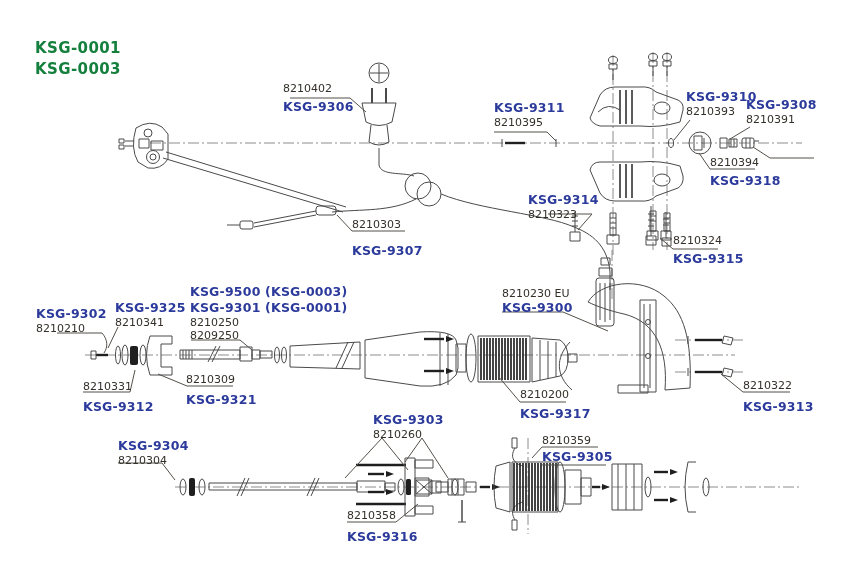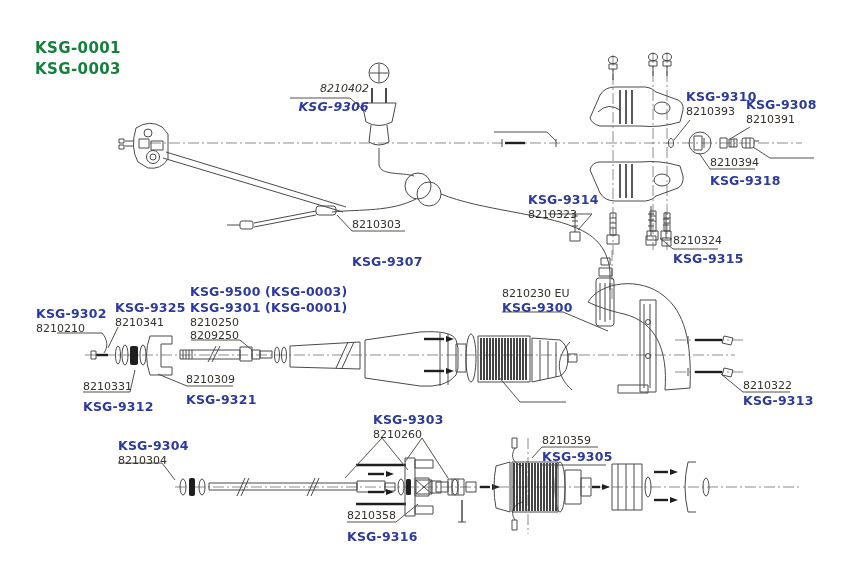--- a/index.html
+++ b/index.html
@@ -18,21 +18,21 @@
   .art .fins{stroke:#242424;stroke-width:1.7;}
   .art .cl{stroke:#6e6e6e;stroke-width:0.8;stroke-dasharray:11 3 2 3;}
   .art .ldr{stroke:#55504a;stroke-width:1;}
   .art .arrow{fill:#1f1f1f;stroke:none;}
   .title{position:absolute;left:35px;top:38px;color:#15803d;font-size:15px;font-weight:600;
          letter-spacing:0.4px;line-height:21px;}
   .label{position:absolute;white-space:nowrap;line-height:1;}
   .num{display:block;font-size:11px;color:var(--part-black);line-height:13px;}
   .ref{display:block;font-size:12.5px;font-weight:bold;color:var(--ref-blue);line-height:16px;letter-spacing:0.2px;}
   .al-r{text-align:left;}
-  .al-c{text-align:right;font-style:italic;}
+  .al-c{text-align:left;}
 </style>
 </head>
 <body>
 
 <div id="stage">
 
   <svg class="art" width="850" height="567" viewBox="0 0 850 567">
 
     <g>
       <path class="cl" d="M150 143 H802"></path>
@@ -287,20 +287,24 @@
   <div class="title">
     <div>KSG-0001</div>
     <div>KSG-0003</div>
   </div>
 
   <div class="label al-c" style="left:283px;top:82px;width:86px">
     <span class="num">8210402</span>
     <span class="ref" style="margin-top:4px">KSG-9306</span>
   </div>
 
+  <div class="label" style="left:494px;top:100px">
+    <span class="ref">KSG-9311</span>
+    <span class="num">8210395</span>
+  </div>
 
   <div class="label" style="left:686px;top:89px">
     <span class="ref">KSG-9310</span>
     <span class="num">8210393</span>
   </div>
 
   <div class="label" style="left:746px;top:97px">
     <span class="ref">KSG-9308</span>
     <span class="num">8210391</span>
   </div>
@@ -316,21 +320,21 @@
     <span class="num">8210323</span>
   </div>
 
   <div class="label" style="left:673px;top:234px">
     <span class="num">8210324</span>
     <span class="ref" style="margin-top:4px">KSG-9315</span>
   </div>
 
   <div class="label" style="left:352px;top:218px">
     <span class="num">8210303</span>
-    <span class="ref" style="margin-top:23px">KSG-9307</span>
+    <span class="ref" style="margin-top:12px">KSG-9307</span>
   </div>
 
   <div class="label" style="left:502px;top:287px">
     <span class="num">8210230 EU</span>
     <span class="ref">KSG-9300</span>
   </div>
 
   <div class="label al-r" style="left:36px;top:306px;width:66px">
     <span class="ref">KSG-9302</span>
     <span class="num">8210210</span>
@@ -351,24 +355,28 @@
     <span class="ref">KSG-9301 (KSG-0001)</span>
     <span class="num" style="margin-top:0">8210250</span>
     <span class="num">8209250</span>
   </div>
 
   <div class="label" style="left:186px;top:373px">
     <span class="num">8210309</span>
     <span class="ref" style="margin-top:6px">KSG-9321</span>
   </div>
 
+  <div class="label" style="left:520px;top:388px">
+    <span class="num">8210200</span>
+    <span class="ref" style="margin-top:5px">KSG-9317</span>
+  </div>
 
   <div class="label" style="left:743px;top:379px">
     <span class="num">8210322</span>
-    <span class="ref" style="margin-top:1px">KSG-9313</span>
+    <span class="ref" style="margin-top:7px">KSG-9313</span>
   </div>
 
   <div class="label" style="left:373px;top:412px">
     <span class="ref">KSG-9303</span>
     <span class="num">8210260</span>
   </div>
 
   <div class="label" style="left:118px;top:438px">
     <span class="ref">KSG-9304</span>
     <span class="num">8210304</span>

